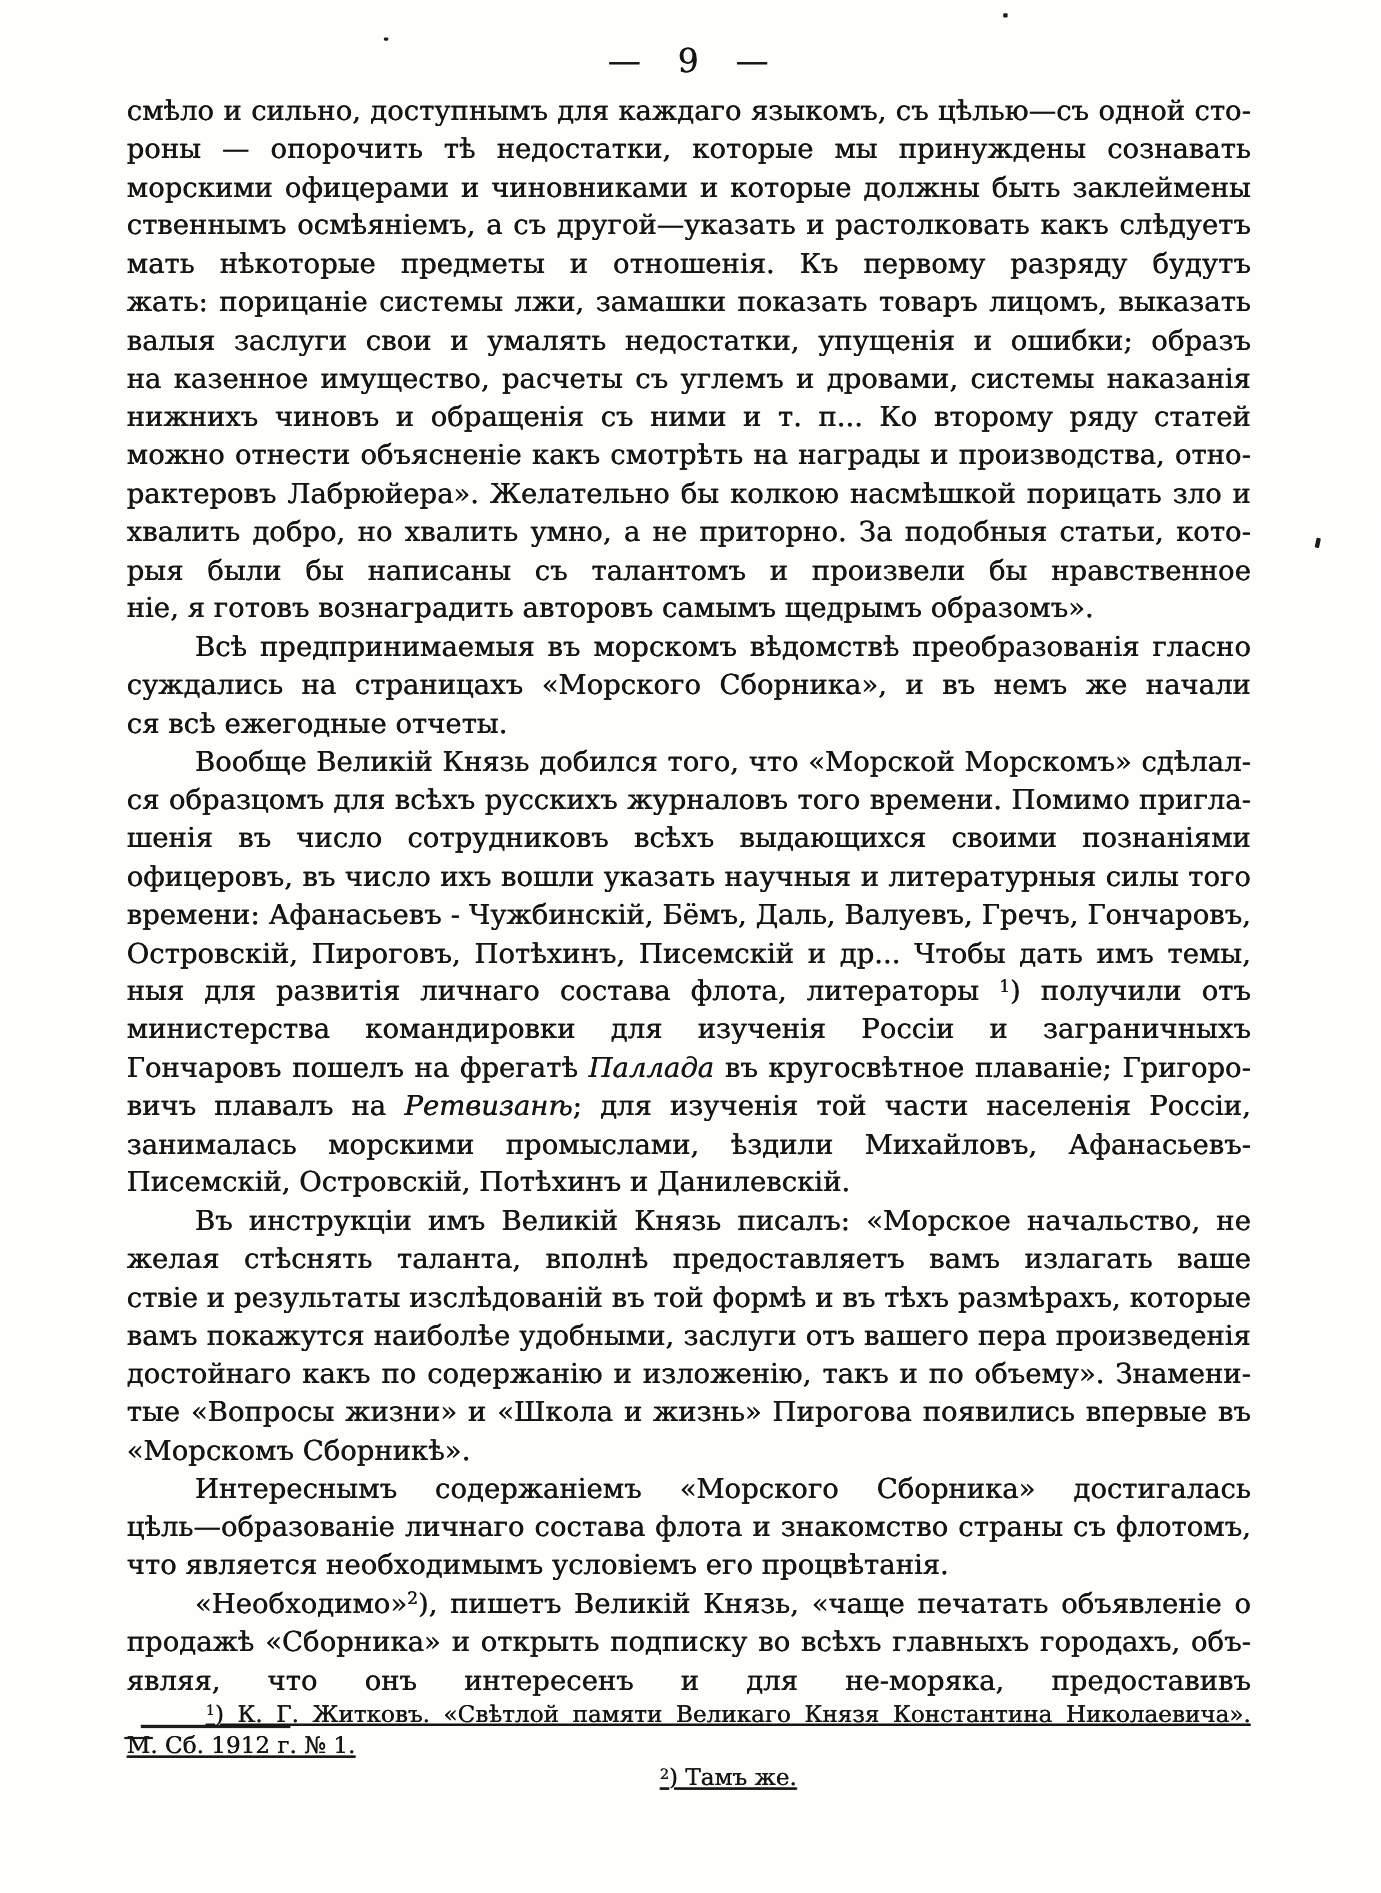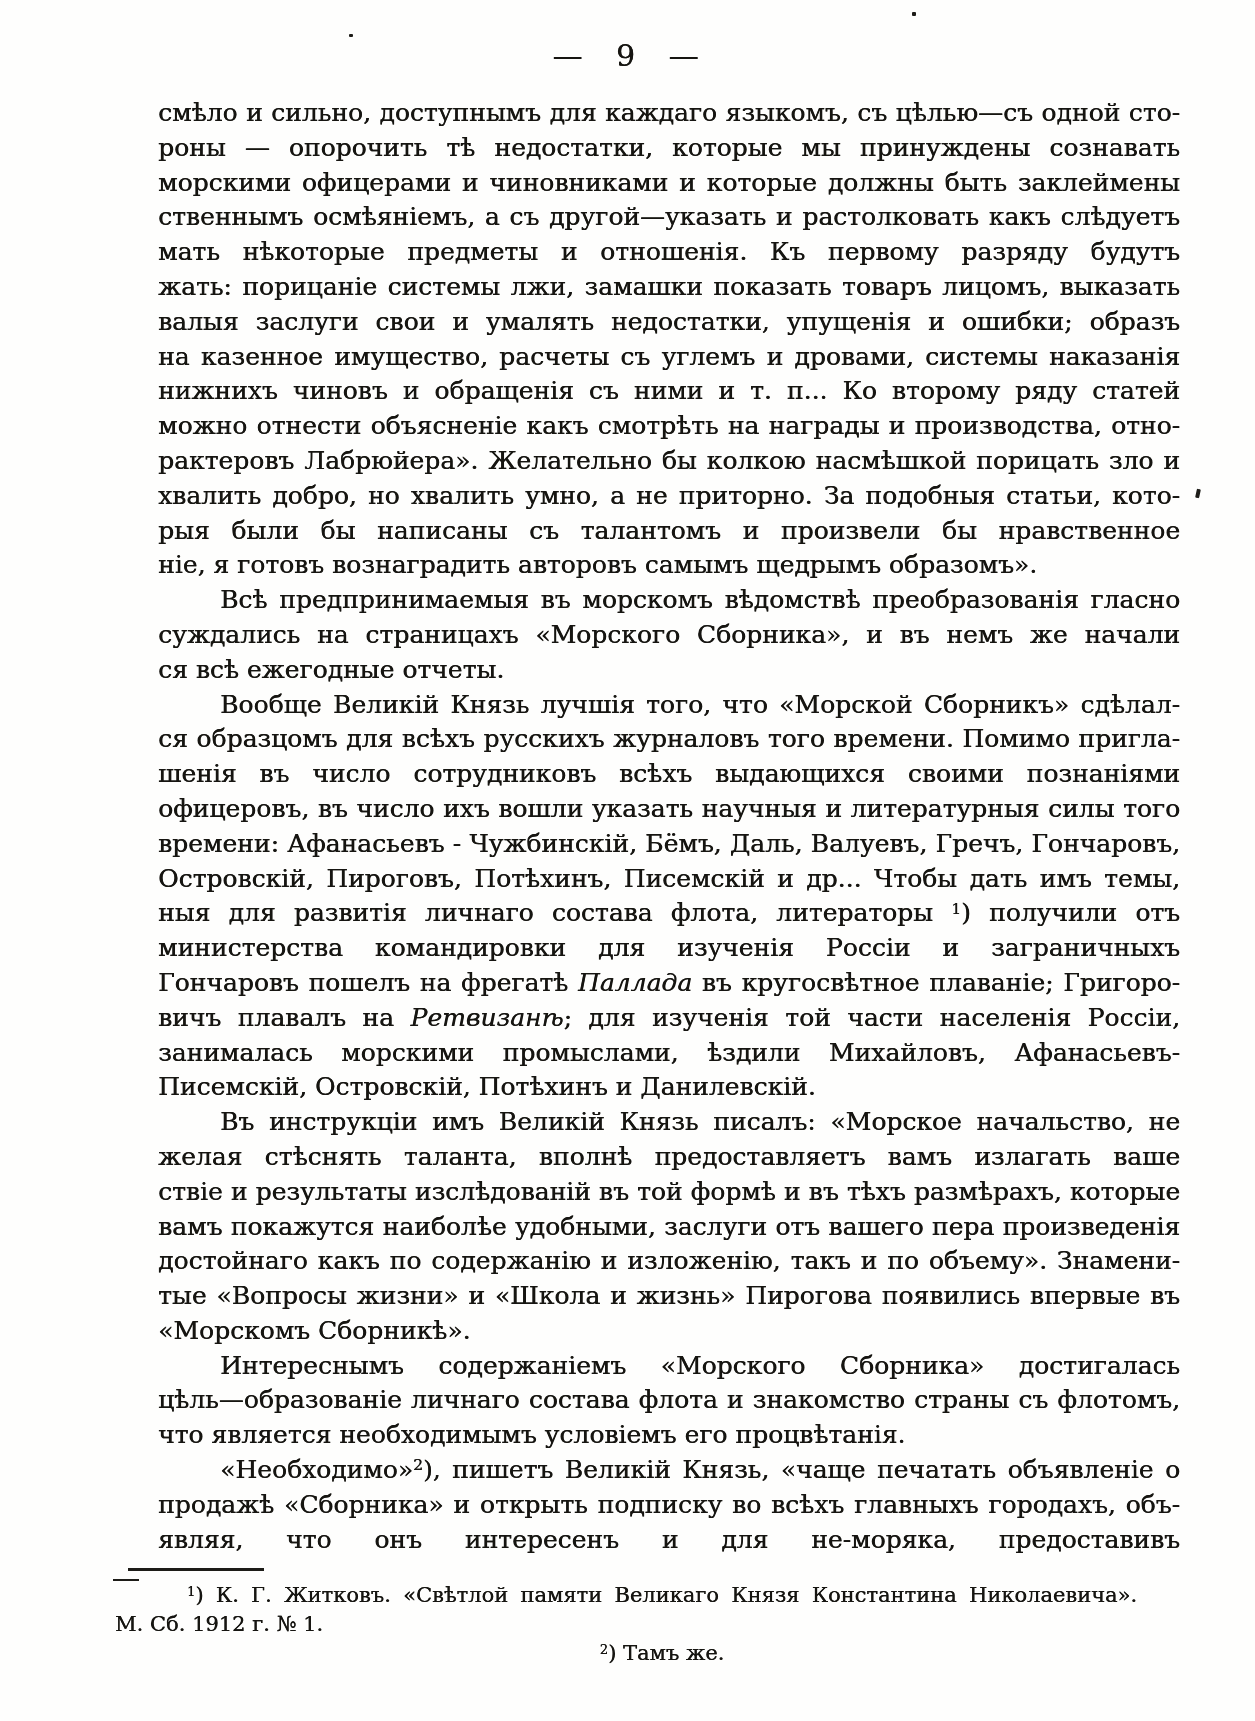--- a/index.html
+++ b/index.html
@@ -23,24 +23,23 @@
     width: 1022px;
     text-align: center;
     font-size: 30px;
     line-height: 36px;
     word-spacing: 22px;
     letter-spacing: 1px;
     text-shadow: 0.4px 0 0 currentColor;
   }
   .text-block {
     position: absolute;
-    top: 96px;
+    top: 84px;
     left: 115px;
     width: 1022px;
-    margin-left: 43px;
   }
   .line {
     height: 34.8px;
     line-height: 34.8px;
     font-size: 25px;
     overflow: hidden;
     text-shadow: 0.45px 0 0 currentColor;
   }
   .line.j {
     text-align: justify;
@@ -68,23 +67,24 @@
   .footnote-sep-tick {
     position: absolute;
     top: 1579px;
     left: 113px;
     width: 26px;
     height: 0;
     border-top: 2px solid #1d1c18;
   }
   .footnotes {
     position: absolute;
-    top: 1581px;
+    top: 1544px;
     left: 115px;
     width: 1022px;
+    text-decoration: underline;
   }
   .fline {
     height: 29px;
     line-height: 29px;
     font-size: 21px;
     overflow: hidden;
     text-shadow: 0.35px 0 0 currentColor;
   }
   .fline.j {
     text-align: justify;
@@ -114,21 +114,21 @@
       <div class="line j">на казенное имущество, расчеты съ углемъ и дровами, системы наказанія</div>
       <div class="line j">нижнихъ чиновъ и обращенія съ ними и т. п... Ко второму ряду статей</div>
       <div class="line j">можно отнести объясненіе какъ смотрѣть на награды и производства, отно-</div>
       <div class="line j">рактеровъ Лабрюйера». Желательно бы колкою насмѣшкой порицать зло и</div>
       <div class="line j">хвалить добро, но хвалить умно, а не приторно. За подобныя статьи, кото-</div>
       <div class="line j">рыя были бы написаны съ талантомъ и произвели бы нравственное впечатлѣ-</div>
       <div class="line">ніе, я готовъ вознаградить авторовъ самымъ щедрымъ образомъ».</div>
       <div class="line j ind">Всѣ предпринимаемыя въ морскомъ вѣдомствѣ преобразованія гласно об-</div>
       <div class="line j">суждались на страницахъ «Морского Сборника», и въ немъ же начали печатать-</div>
       <div class="line">ся всѣ ежегодные отчеты.</div>
-      <div class="line j ind">Вообще Великій Князь лучшія того, что «Морской Сборникъ» сдѣлал-</div>
+      <div class="line j ind">Вообще Великій Князь добился того, что «Морской Морскомъ» сдѣлал-</div>
       <div class="line j">ся образцомъ для всѣхъ русскихъ журналовъ того времени. Помимо пригла-</div>
       <div class="line j">шенія въ число сотрудниковъ всѣхъ выдающихся своими познаніями морскихъ</div>
       <div class="line j">офицеровъ, въ число ихъ вошли указать научныя и литературныя силы того</div>
       <div class="line j">времени: Афанасьевъ - Чужбинскій, Бёмъ, Даль, Валуевъ, Гречъ, Гончаровъ,</div>
       <div class="line j">Островскій, Пироговъ, Потѣхинъ, Писемскій и др... Чтобы дать имъ темы, полез-</div>
       <div class="line j">ныя для развитія личнаго состава флота, литераторы <sup>1</sup>) получили отъ морского</div>
       <div class="line j">министерства командировки для изученія Россіи и заграничныхъ государствъ.</div>
       <div class="line j">Гончаровъ пошелъ на фрегатѣ <i>Паллада</i> въ кругосвѣтное плаваніе; Григоро-</div>
       <div class="line j">вичъ плавалъ на <i>Ретвизанѣ</i>; для изученія той части населенія Россіи, которая</div>
       <div class="line j">занималась морскими промыслами, ѣздили Михайловъ, Афанасьевъ-Чужбинскій,</div>

